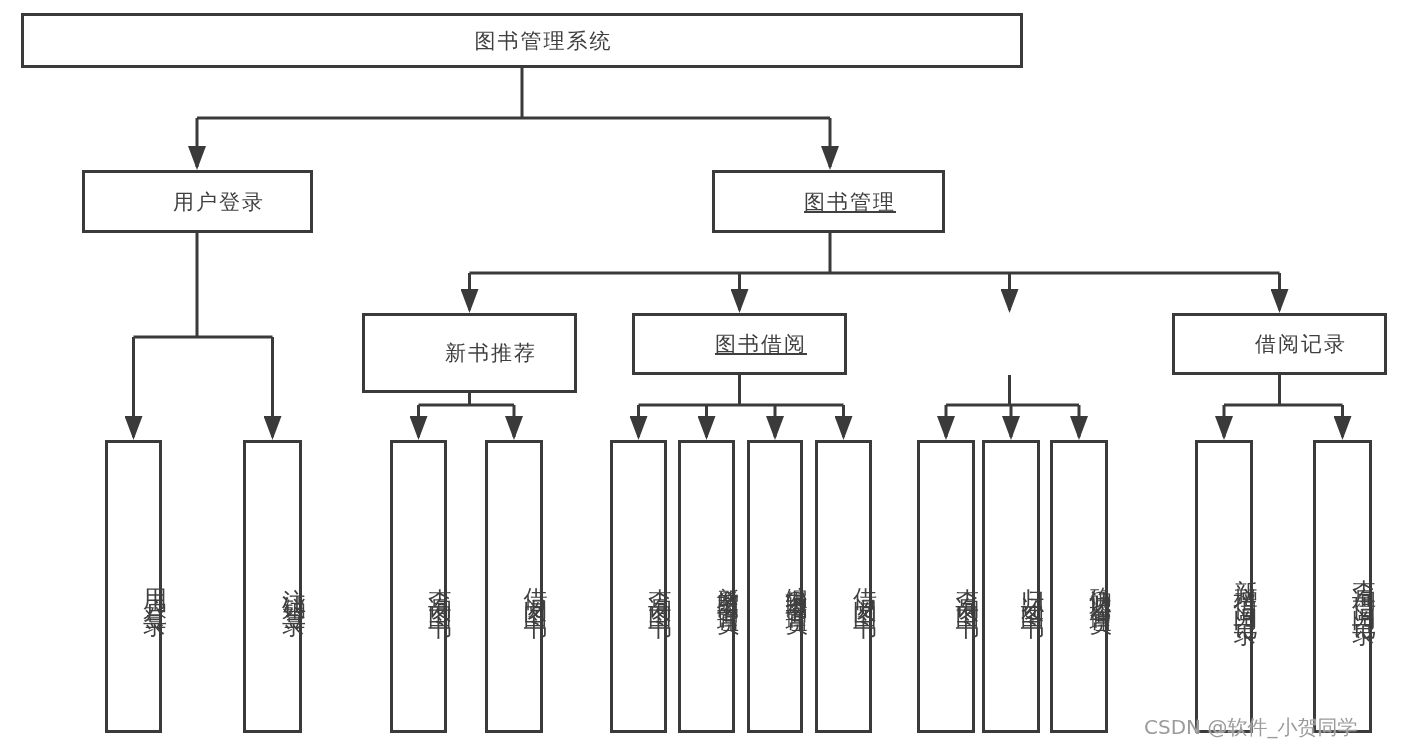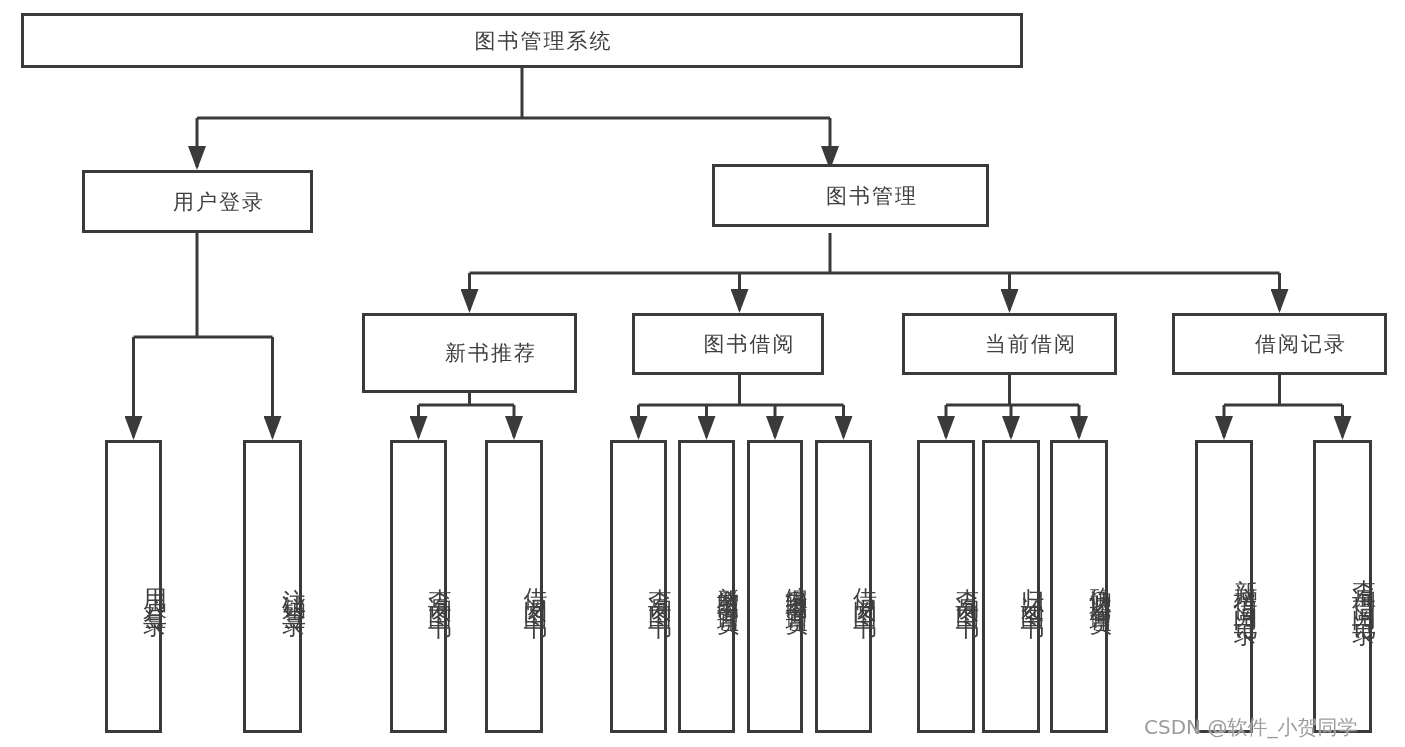--- a/index.html
+++ b/index.html
@@ -110,25 +110,24 @@
         <path d="M1279.5 375 V405 M1224 405 H1342.5"></path>
         <line x1="1224" y1="405" x2="1224" y2="437" marker-end="url(#arrow)"></line>
         <line x1="1342.5" y1="405" x2="1342.5" y2="437" marker-end="url(#arrow)"></line>
       </g>
     </g>
   </svg>
 
   <div class="node h-node" style="left:21px; top:13px; width:1002px; height:55px;">图书管理系统</div>
 
   <div class="node h-node" style="left:82px; top:170px; width:231px; height:63px;">用户登录</div>
-  <div class="node h-node" style="left:712px; top:164px; width:277px; height:63px;">图书管理</div>
+  <div class="node h-node" style="left:712px; top:170px; width:233px; height:63px;text-decoration:underline;">图书管理</div>
 
   <div class="node h-node" style="left:362px; top:313px; width:215px; height:80px;">新书推荐</div>
-  <div class="node h-node" style="left:632px; top:313px; width:192px; height:62px;">图书借阅</div>
-  <div class="node h-node" style="left:902px; top:313px; width:215px; height:62px;">当前借阅</div>
+  <div class="node h-node" style="left:632px; top:313px; width:215px; height:62px;text-decoration:underline;">图书借阅</div>
   <div class="node h-node" style="left:1172px; top:313px; width:215px; height:62px;">借阅记录</div>
 
   <div class="node v-node" style="left:105px; top:440px; width:57px; height:293px;">用户登录</div>
   <div class="node v-node" style="left:243px; top:440px; width:59px; height:293px;">注销登录</div>
 
   <div class="node v-node" style="left:390px; top:440px; width:57px; height:293px;">查询图书</div>
   <div class="node v-node" style="left:485px; top:440px; width:58px; height:293px;">借阅图书</div>
 
   <div class="node v-node" style="left:610px; top:440px; width:57px; height:293px;">查询图书</div>
   <div class="node v-node tight" style="left:678px; top:440px; width:57px; height:293px;">新增图书（管理员）</div>

